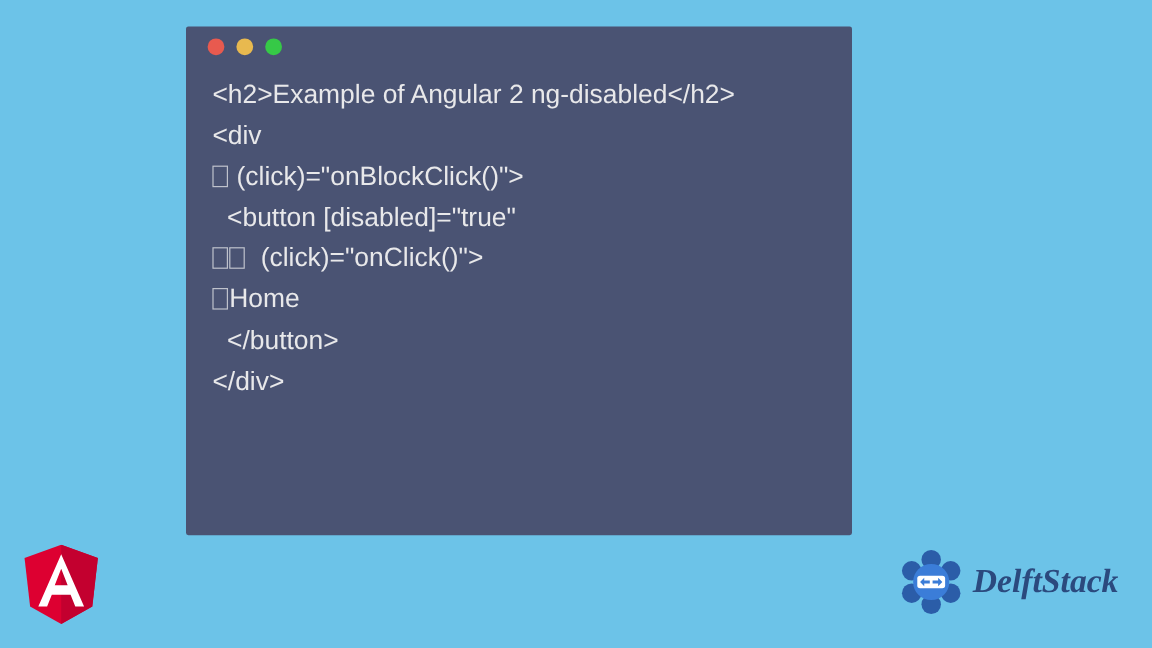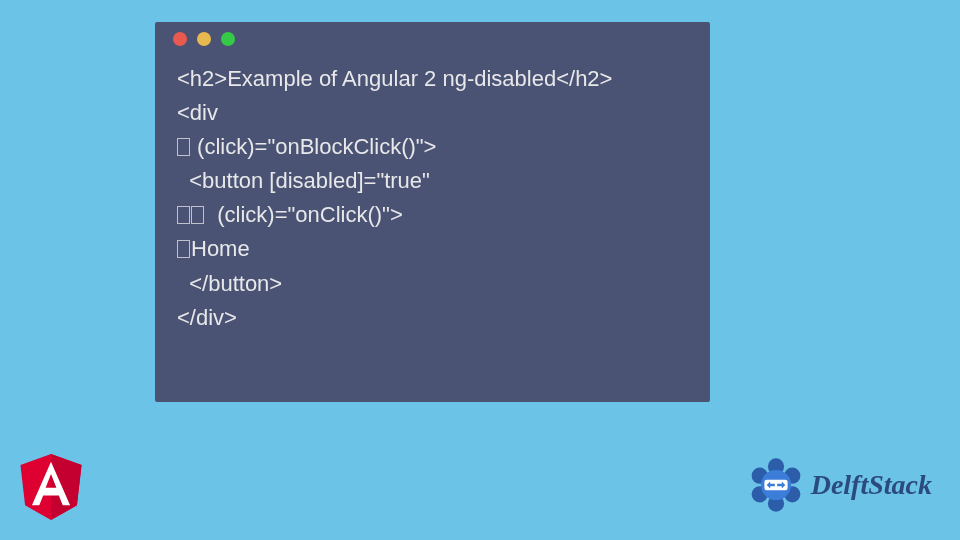--- a/index.html
+++ b/index.html
@@ -8,21 +8,21 @@
       height: 540px;
       background: #6cc3e8;
       position: relative;
       font-family: Arial, sans-serif;
     }
     .code-window {
       position: absolute;
       left: 155px;
       top: 22px;
       width: 555px;
-      height: 380px;
+      height: 424px;
       background: #4a5373;
       border-radius: 2px;
     }
     .titlebar {
       height: 34px;
       display: flex;
       align-items: center;
       padding-left: 18px;
       gap: 10px;
     }

